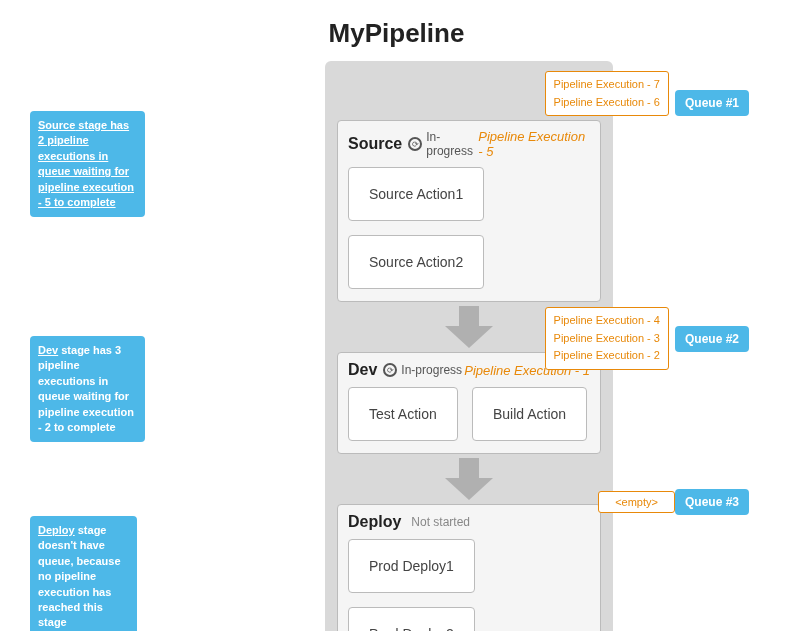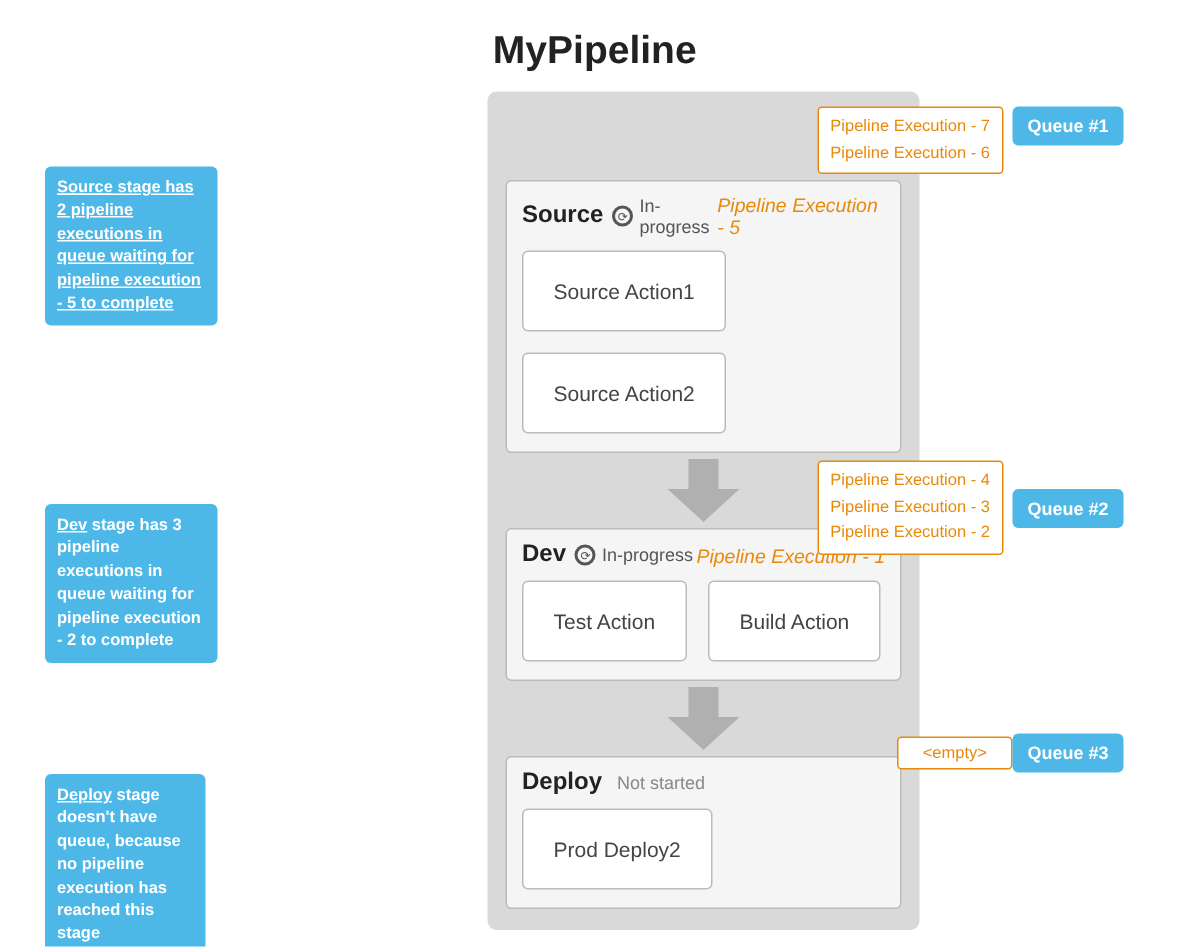--- a/index.html
+++ b/index.html
@@ -195,21 +195,21 @@
 
     <div class="annotation" style="position:absolute; left:10px; top:455px; width:107px;">
       <span class="stage-name">Deploy</span><span> stage doesn't have queue, because no pipeline execution has reached this stage</span>
     </div>
 
     <div style="margin: 0 0 0 135px; position:relative;">
 
       <div class="pipeline-area">
 
         <div style="position:relative; margin-bottom:4px;">
-          <div style="display:flex; justify-content:flex-end; margin-right:-148px; margin-bottom:2px; align-items:flex-start; gap:6px;">
+          <div style="display:flex; justify-content:flex-end; margin-right:-148px; margin-bottom:2px; align-items:flex-end; gap:6px;">
             <div class="queue-executions">
               <div>Pipeline Execution - 7</div>
               <div>Pipeline Execution - 6</div>
             </div>
             <div class="queue-label">Queue #1</div>
           </div>
         </div>
 
         <div class="stage-box">
           <div class="stage-header">
@@ -279,20 +279,23 @@
           </div>
         </div>
 
         <div class="stage-box">
           <div class="stage-header">
             <span class="stage-name-label">Deploy</span>
             <span class="not-started">Not started</span>
           </div>
           <div class="actions-row">
             <div class="action-box">
+              <span>Prod Deploy1</span>
+            </div>
+            <div class="action-box">
               <span>Prod Deploy2</span>
             </div>
 
           </div>
         </div>
 
       </div>
 
     </div>
   </div>

